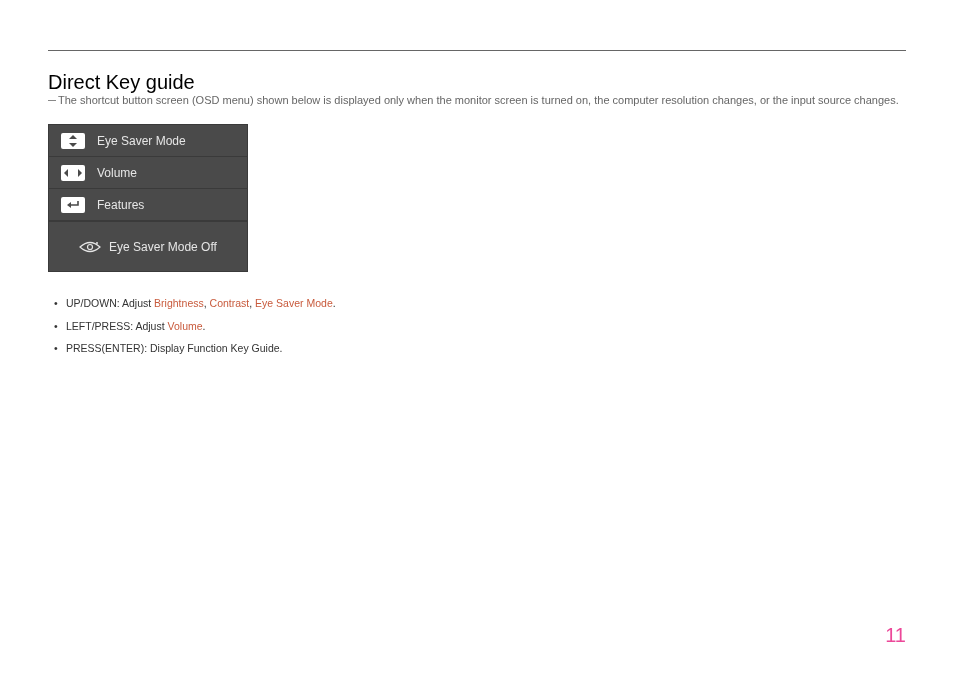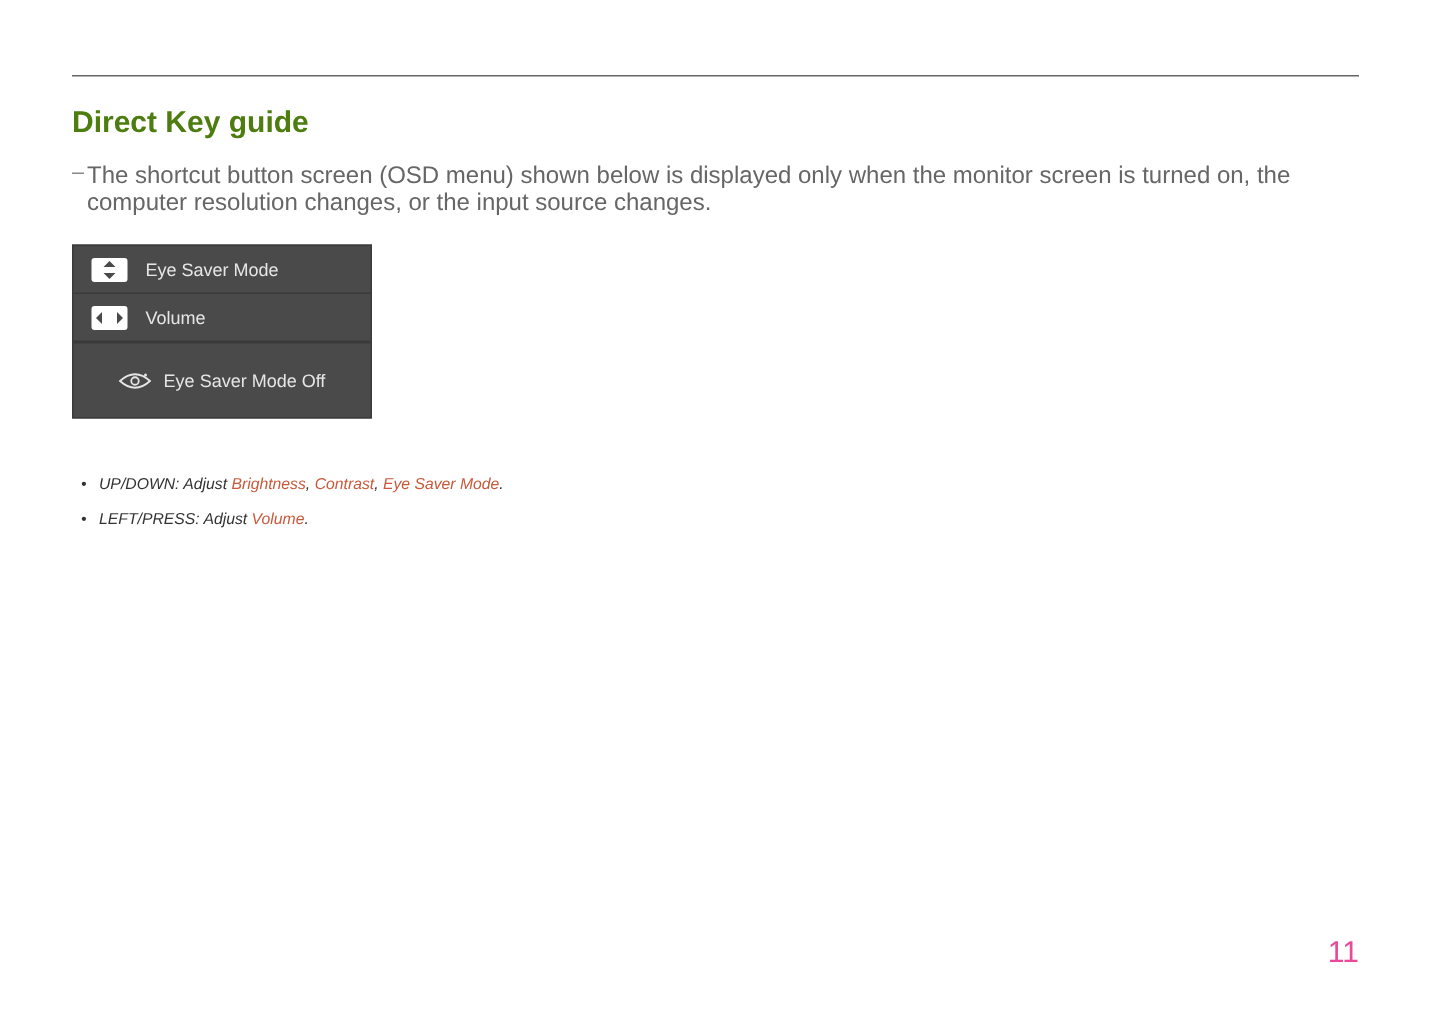--- a/index.html
+++ b/index.html
@@ -17,39 +17,39 @@
   .page {
     padding: 50px 48px 40px 48px;
   }
   .top-rule {
     border: none;
     border-top: 1px solid #666;
     margin-bottom: 20px;
   }
   .title {
     font-size: 20px;
-    font-weight: 700;
-    color: #4d7c0f;
-    margin-bottom: 15px;
+    font-weight: 400;
+    color: #000000;
+    margin-bottom: 0;
   }
   .note-row {
     display: flex;
     align-items: flex-start;
     margin-bottom: 18px;
   }
   .note-dash {
     width: 8px;
     flex-shrink: 0;
     height: 1px;
     background: #888;
     margin-top: 6px;
     margin-right: 2px;
   }
   .note-text {
-    font-size: 16px;
+    font-size: 11px;
     color: #666;
   }
   .osd-panel {
     width: 200px;
     background: #4a4a4a;
     color: #e6e6e6;
     font-size: 12px;
     border: 1px solid #3a3a3a;
   }
   .osd-row {
@@ -81,23 +81,22 @@
     display: inline-flex;
     align-items: center;
     justify-content: center;
     margin-right: 12px;
     flex-shrink: 0;
   }
   .osd-icon-box svg {
     display: block;
   }
   .bullets {
-    margin-top: 37px;
+    margin-top: 24px;
     padding-left: 6px;
-    font-style: italic;
   }
   .bullets li {
     list-style: none;
     position: relative;
     padding-left: 12px;
     font-size: 10.5px;
     color: #333;
     margin-bottom: 8px;
     line-height: 1.4;
   }
@@ -143,35 +142,47 @@
     </div>
     <div class="osd-row">
       <span class="osd-icon-box">
         <svg width="18" height="8" viewBox="0 0 18 8">
           <polygon points="0,4 4,0 4,8" fill="#4a4a4a"></polygon>
           <polygon points="18,4 14,0 14,8" fill="#4a4a4a"></polygon>
         </svg>
       </span>
       <span>Volume</span>
     </div>
+    <div class="osd-row">
+      <span class="osd-icon-box">
+        <svg width="14" height="10" viewBox="0 0 14 10">
+          <path d="M12 1 L12 5 L4 5" stroke="#4a4a4a" stroke-width="1.6" fill="none"></path>
+          <polygon points="1,5 5,2 5,8" fill="#4a4a4a"></polygon>
+        </svg>
+      </span>
+      <span>Features</span>
+    </div>
     <div class="osd-status">
       <span class="status-icon">
         <svg width="22" height="14" viewBox="0 0 22 14">
           <path d="M1 7 Q11 -2 21 7 Q11 16 1 7 Z" fill="none" stroke="#e6e6e6" stroke-width="1.2"></path>
           <circle cx="11" cy="7" r="2.5" fill="none" stroke="#e6e6e6" stroke-width="1.2"></circle>
           <circle cx="18" cy="3" r="1" fill="#e6e6e6"></circle>
         </svg>
       </span>
       <span>Eye Saver Mode Off</span>
     </div>
   </div>
 
   <ul class="bullets">
     <li>
       <span>UP/DOWN: Adjust </span><span class="ref">Brightness</span><span>, </span><span class="ref">Contrast</span><span>, </span><span class="ref">Eye Saver Mode</span><span>.</span>
     </li>
     <li>
       <span>LEFT/PRESS: Adjust </span><span class="ref">Volume</span><span>.</span>
     </li>
+    <li>
+      <span>PRESS(ENTER): Display Function Key Guide.</span>
+    </li>
   </ul>
 </div>
 
 <div class="page-number">11</div>
 
 </body></html>

